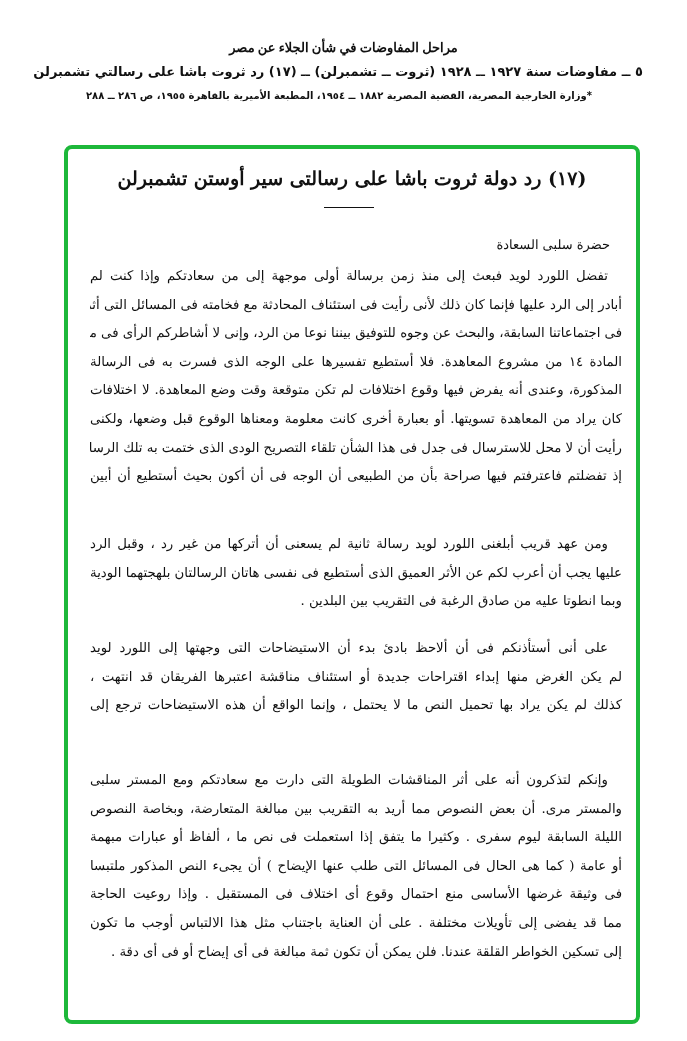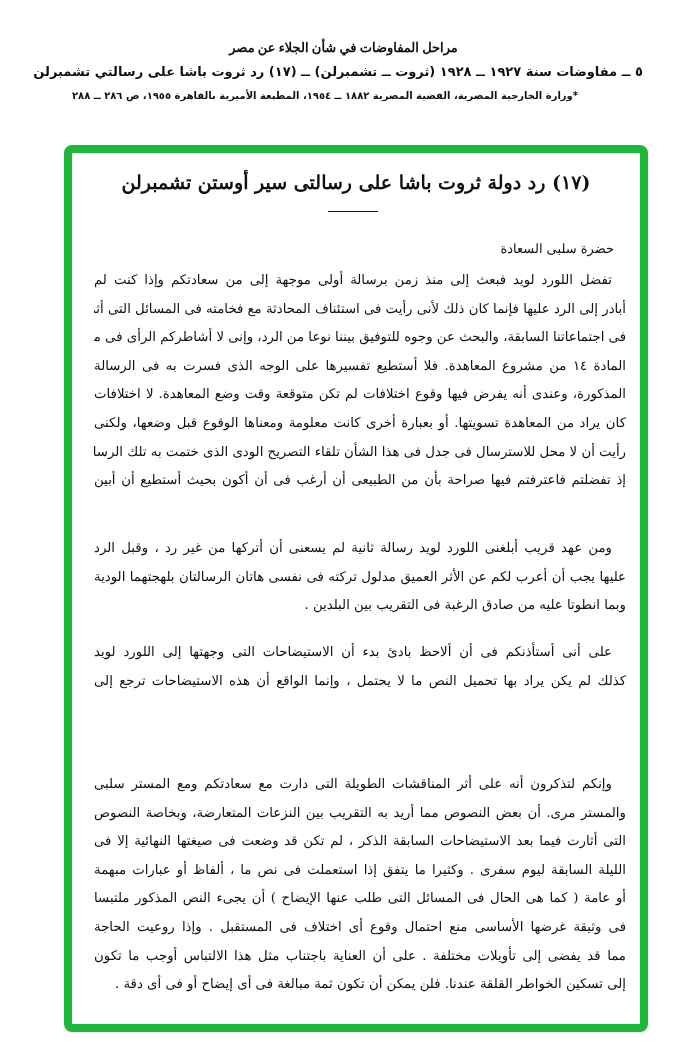--- a/index.html
+++ b/index.html
@@ -3,24 +3,24 @@
 <meta charset="utf-8">
 <style>
   html, body { margin: 0; padding: 0; background: #ffffff; }
   body {
     width: 687px; height: 1041px; position: relative; overflow: hidden;
     font-family: "DejaVu Serif", serif; color: #111;
   }
   .header { position: absolute; left: 0; top: 0; width: 687px; direction: rtl; text-align: center; font-family: "DejaVu Sans", sans-serif; font-weight: bold; }
   .h1 { position: absolute; top: 40px; left: 0; width: 687px; font-size: 13px; text-align: center; font-family: Liberation Serif, serif; }
   .h2 { position: absolute; top: 64px; right: 44px; width: 600px; font-size: 13px; text-align: left; white-space: nowrap; }
-  .h3 { position: absolute; top: 90px; right: 95px; width: 520px; font-size: 10px; text-align: left; white-space: nowrap; }
+  .h3 { position: absolute; top: 90px; right: 95px; width: 520px; font-size: 10px; text-align: right; white-space: nowrap; }
   .box {
     position: absolute; left: 64px; top: 145px; width: 568px; height: 871px;
-    border: 8px solid #15803d; border-radius: 8px;
+    border: 4px solid #15803d; border-radius: 8px;
   }
   .title { position: absolute; top: 18px; left: 0; width: 100%; text-align: center; direction: rtl; font-size: 19px; font-weight: bold; }
   .rule { position: absolute; top: 58px; left: 256px; width: 50px; height: 1px; background: #111; }
   .greet { position: absolute; top: 88px; right: 26px; direction: rtl; font-size: 13px; }
   .para { position: absolute; left: 22px; right: 14px; direction: rtl; text-align: justify; font-size: 13.3px; line-height: 28.6px; }
   .para .line { display: block; text-align: justify; text-align-last: justify; white-space: nowrap; overflow: hidden; }
   .para .line.first { padding-right: 14px; }
   .para .line.last { text-align-last: right; }
   #p1 { top: 113px; }
   #p2 { top: 381px; }
@@ -42,37 +42,37 @@
   <div class="greet">حضرة سلبى السعادة</div>
 
   <div class="para" id="p1">
     <span class="line first">تفضل اللورد لويد فبعث إلى منذ زمن برسالة أولى موجهة إلى من سعادتكم وإذا كنت لم</span>
     <span class="line">أبادر إلى الرد عليها فإنما كان ذلك لأنى رأيت فى استئناف المحادثة مع فخامته فى المسائل التى أثرتها.</span>
     <span class="line">فى اجتماعاتنا السابقة، والبحث عن وجوه للتوفيق بيننا نوعا من الرد، وإنى لا أشاطركم الرأى فى مدلول</span>
     <span class="line">المادة ١٤ من مشروع المعاهدة. فلا أستطيع تفسيرها على الوجه الذى فسرت به فى الرسالة</span>
     <span class="line">المذكورة، وعندى أنه يفرض فيها وقوع اختلافات لم تكن متوقعة وقت وضع المعاهدة. لا اختلافات</span>
     <span class="line">كان يراد من المعاهدة تسويتها. أو بعبارة أخرى كانت معلومة ومعناها الوقوع قبل وضعها، ولكنى</span>
     <span class="line">رأيت أن لا محل للاسترسال فى جدل فى هذا الشأن تلقاء التصريح الودى الذى ختمت به تلك الرسالة</span>
-    <span class="line">إذ تفضلتم فاعترفتم فيها صراحة بأن من الطبيعى أن أرغب فى أن أكون بحيث أستطيع أن أبين</span>
+    <span class="line">إذ تفضلتم فاعترفتم فيها صراحة بأن من الطبيعى أن الوجه فى أن أكون بحيث أستطيع أن أبين</span>
   </div>
 
   <div class="para" id="p2">
     <span class="line first">ومن عهد قريب أبلغنى اللورد لويد رسالة ثانية لم يسعنى أن أتركها من غير رد ، وقبل الرد</span>
-    <span class="line">عليها يجب أن أعرب لكم عن الأثر العميق مدلول تركته فى نفسى هاتان الرسالتان بلهجتهما الودية</span>
+    <span class="line">عليها يجب أن أعرب لكم عن الأثر العميق الذى أستطيع فى نفسى هاتان الرسالتان بلهجتهما الودية</span>
     <span class="line last">وبما انطوتا عليه من صادق الرغبة فى التقريب بين البلدين .</span>
   </div>
 
   <div class="para" id="p3">
     <span class="line first">على أنى أستأذنكم فى أن ألاحظ بادئ بدء أن الاستيضاحات التى وجهتها إلى اللورد لويد</span>
+    <span class="line">لم يكن الغرض منها إبداء اقتراحات جديدة أو استئناف مناقشة اعتبرها الفريقان قد انتهت ،</span>
     <span class="line">كذلك لم يكن يراد بها تحميل النص ما لا يحتمل ، وإنما الواقع أن هذه الاستيضاحات ترجع إلى</span>
   </div>
 
   <div class="para" id="p4">
     <span class="line first">وإنكم لتذكرون أنه على أثر المناقشات الطويلة التى دارت مع سعادتكم ومع المستر سلبى</span>
-    <span class="line">والمستر مرى. أن بعض النصوص مما أريد به التقريب بين النزعات المتعارضة، وبخاصة النصوص</span>
-    <span class="line">التى أثارت فيما بعد الاستيضاحات السابقة الذكر ، لم تكن قد وضعت فى صيغتها النهائية إلا فى</span>
+    <span class="line">والمستر مرى. أن بعض النصوص مما أريد به التقريب بين مبالغة المتعارضة، وبخاصة النصوص</span>
     <span class="line">الليلة السابقة ليوم سفرى . وكثيرا ما يتفق إذا استعملت فى نص ما ، ألفاظ أو عبارات مبهمة</span>
     <span class="line">أو عامة ( كما هى الحال فى المسائل التى طلب عنها الإيضاح ) أن يجىء النص المذكور ملتبسا</span>
     <span class="line">فى وثيقة غرضها الأساسى منع احتمال وقوع أى اختلاف فى المستقبل . وإذا روعيت الحاجة</span>
     <span class="line">مما قد يفضى إلى تأويلات مختلفة . على أن العناية باجتناب مثل هذا الالتباس أوجب ما تكون</span>
     <span class="line last">إلى تسكين الخواطر القلقة عندنا. فلن يمكن أن تكون ثمة مبالغة فى أى إيضاح أو فى أى دقة .</span>
   </div>
 </div>
 
 </body></html>

